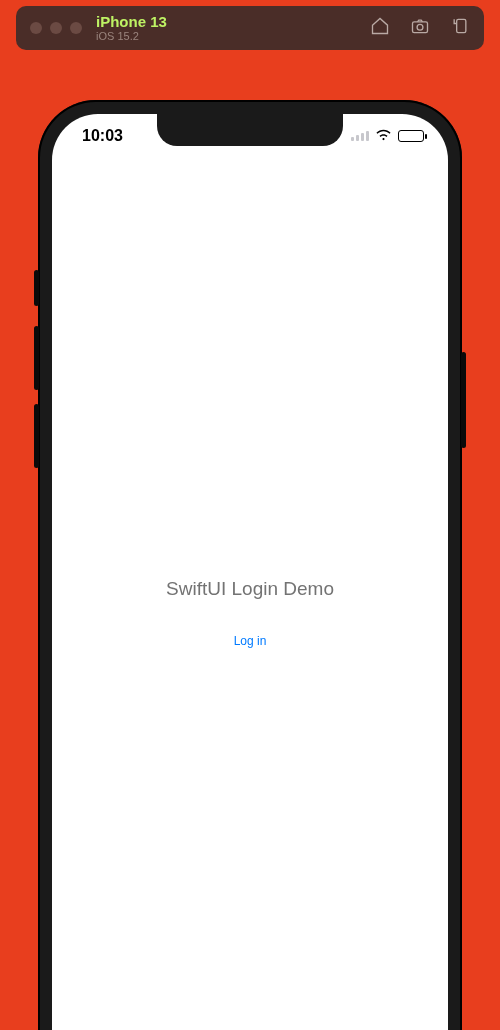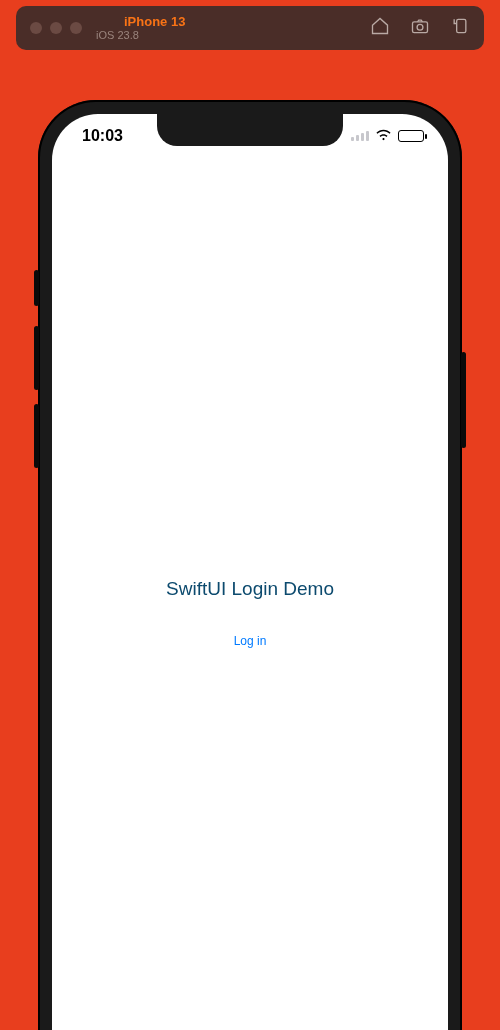--- a/index.html
+++ b/index.html
@@ -22,21 +22,21 @@
       background: #4a2d28;
       border-radius: 10px;
       display: flex;
       align-items: center;
       padding: 0 14px;
       color: #a89690;
     }
     .traffic-lights { display: flex; gap: 8px; margin-right: 14px; }
     .tl-dot { width: 12px; height: 12px; border-radius: 50%; background: #6b4a43; }
     .sim-title-group { display: flex; flex-direction: column; line-height: 1.1; }
-    .sim-title { font-size: 13px; font-weight: 600; color: #f97316; margin-left: 28px; }
+    .sim-title { font-size: 15px; font-weight: 600; color: #bef264; }
     .sim-subtitle { font-size: 11px; color: #9a847d; }
     .sim-spacer { flex: 1; }
     .sim-actions { display: flex; gap: 20px; align-items: center; color: #b9a9a4; }
     .sim-actions svg { width: 20px; height: 20px; stroke: #b9a9a4; fill: none; stroke-width: 1.6; }
 
     
     .device {
       position: absolute;
       left: 38px;
       top: 74px;
@@ -106,42 +106,42 @@
     
     .app-content {
       position: absolute;
       inset: 0;
       display: flex;
       flex-direction: column;
       align-items: center;
       justify-content: center;
       gap: 34px;
     }
-    .app-title { font-size: 19px; font-weight: 400; color: #0c4a6e; }
+    .app-title { font-size: 19px; font-weight: 400; color: #737373; }
     .login-btn { font-size: 12px; color: #007aff; background: none; border: none; cursor: pointer; }
 
     
     .home-indicator {
       position: absolute;
       bottom: 10px; left: 50%; transform: translateX(-50%);
       width: 140px; height: 5px; background: #000; border-radius: 3px;
     }
   </style>
 </head>
 <body>
 
 <div class="sim-toolbar">
   <div class="traffic-lights">
     <div class="tl-dot"></div>
     <div class="tl-dot"></div>
     <div class="tl-dot"></div>
   </div>
   <div class="sim-title-group">
     <div class="sim-title">iPhone 13</div>
-    <div class="sim-subtitle">iOS 23.8</div>
+    <div class="sim-subtitle">iOS 15.2</div>
   </div>
   <div class="sim-spacer"></div>
   <div class="sim-actions">
     <span>
       <svg viewBox="0 0 24 24">
           <path d="M3 11 L12 3 L21 11 V21 H3 Z"></path>
         </svg>
     </span>
     <span>
       <svg viewBox="0 0 24 24">

